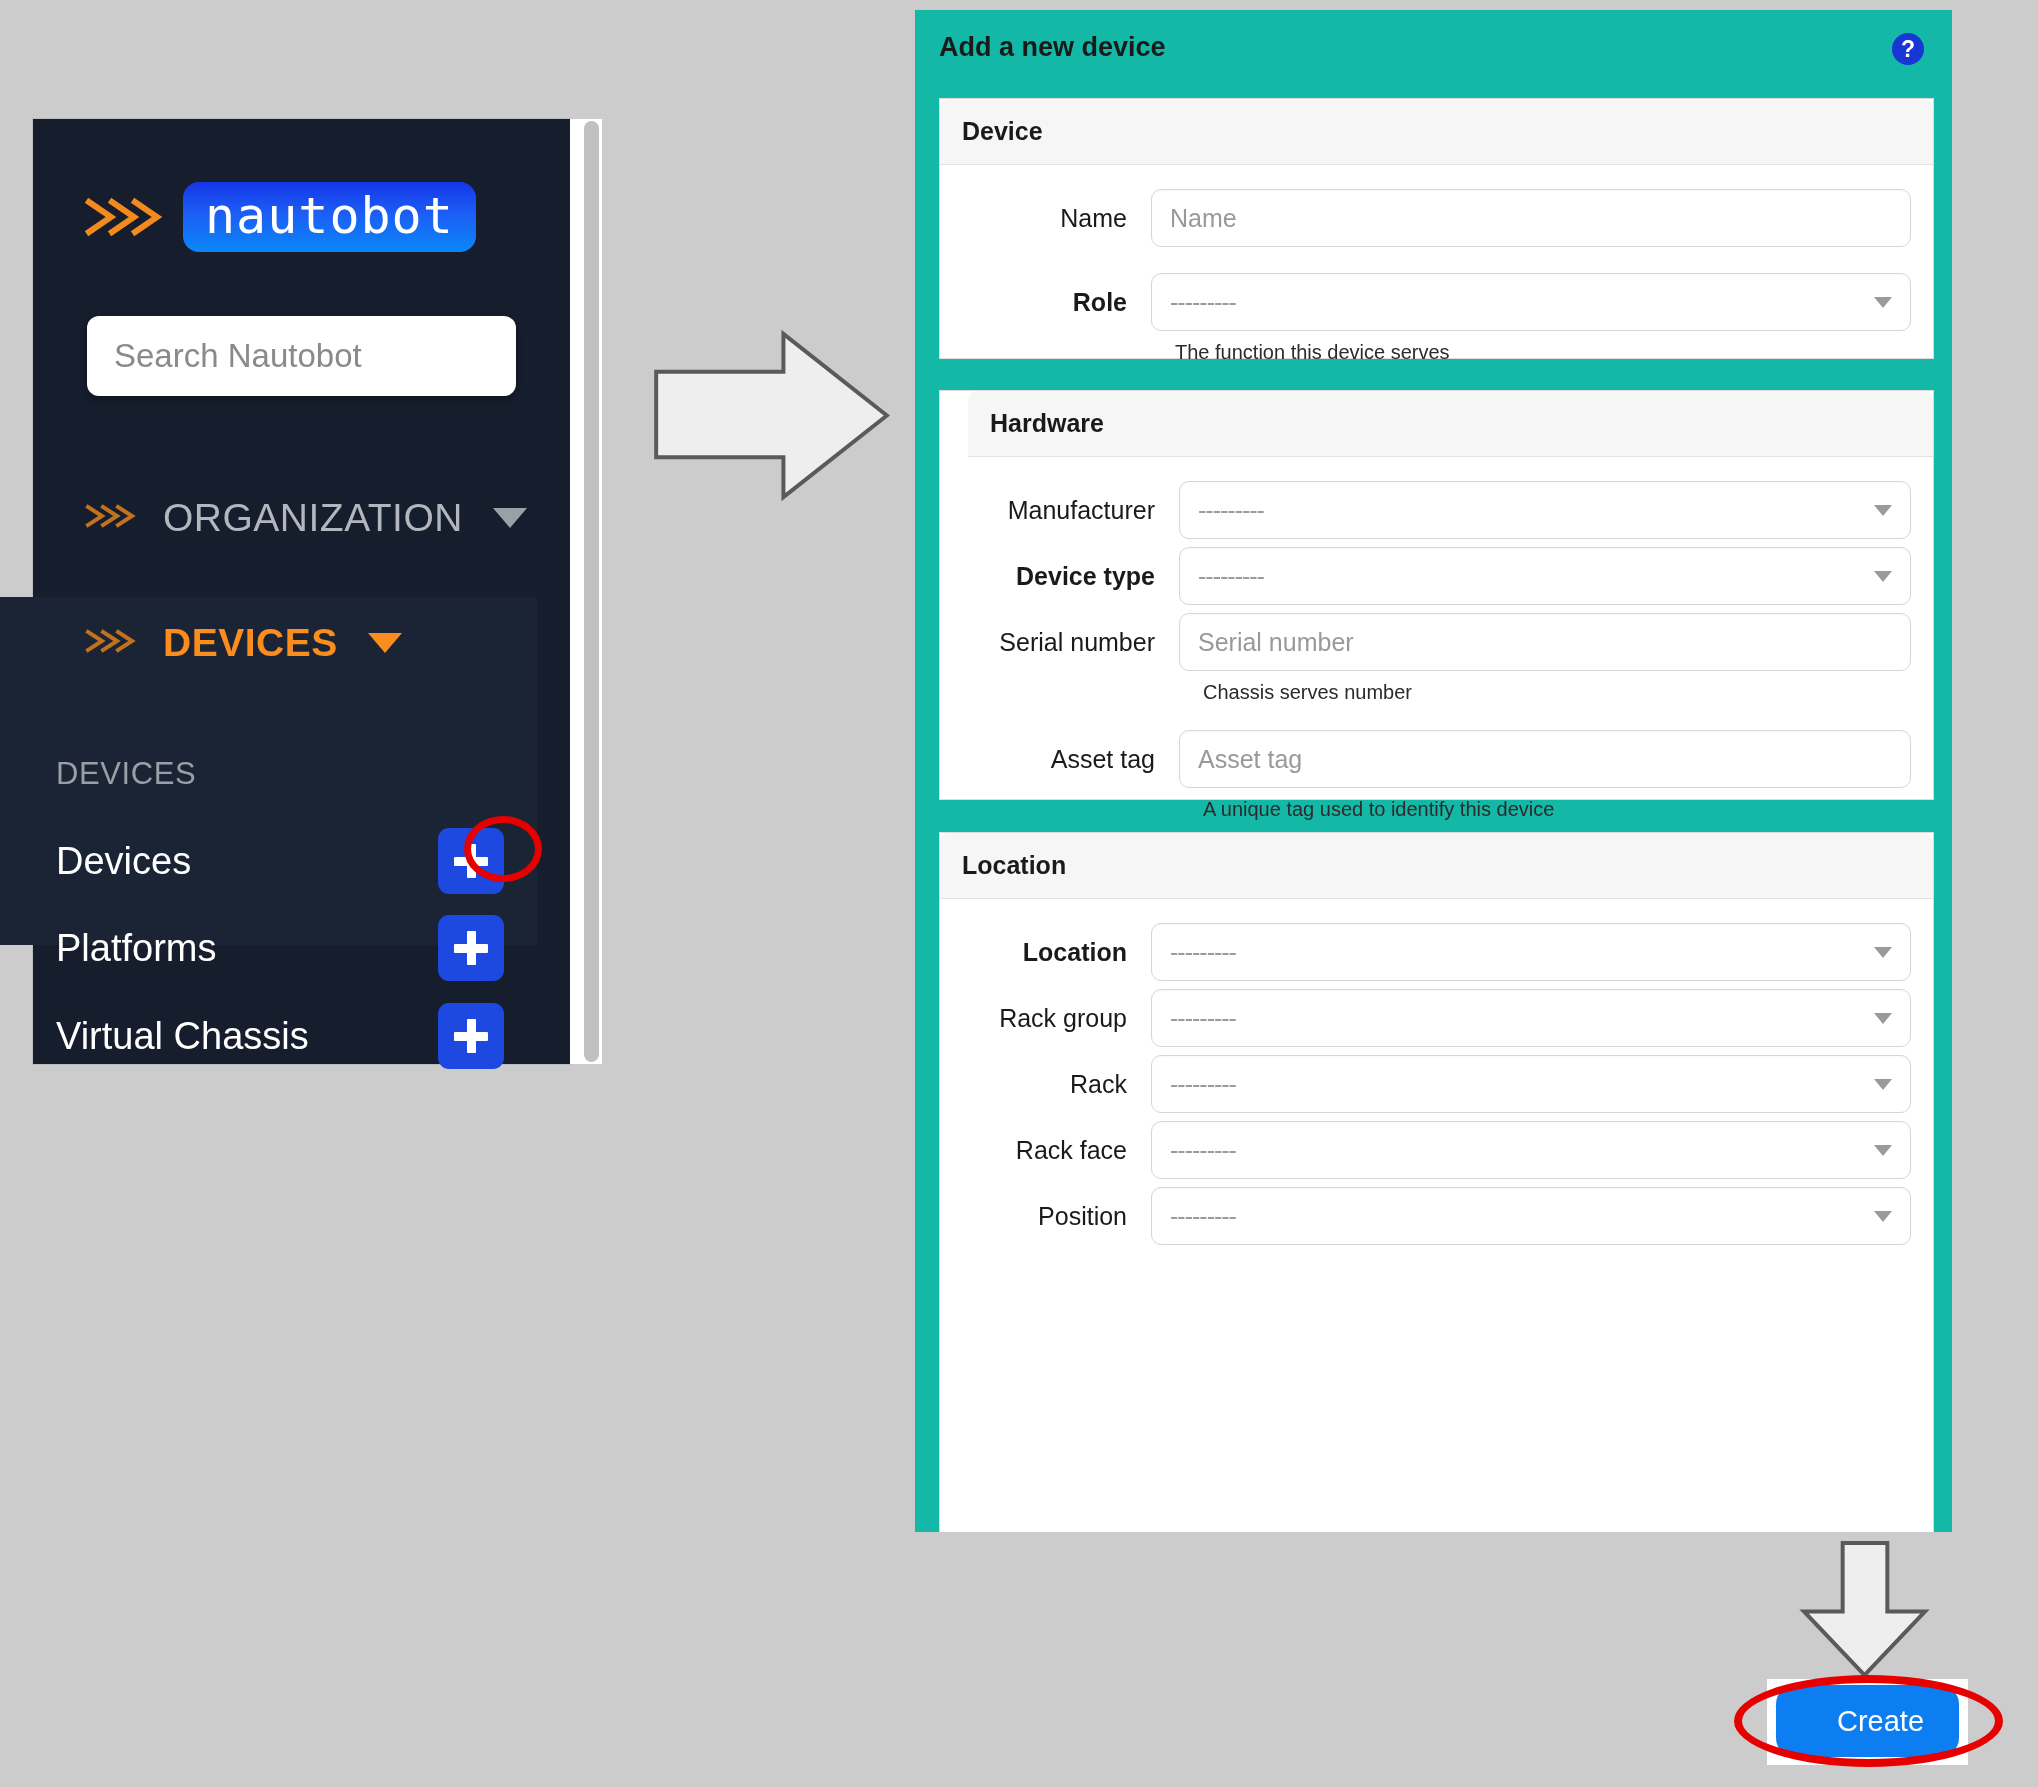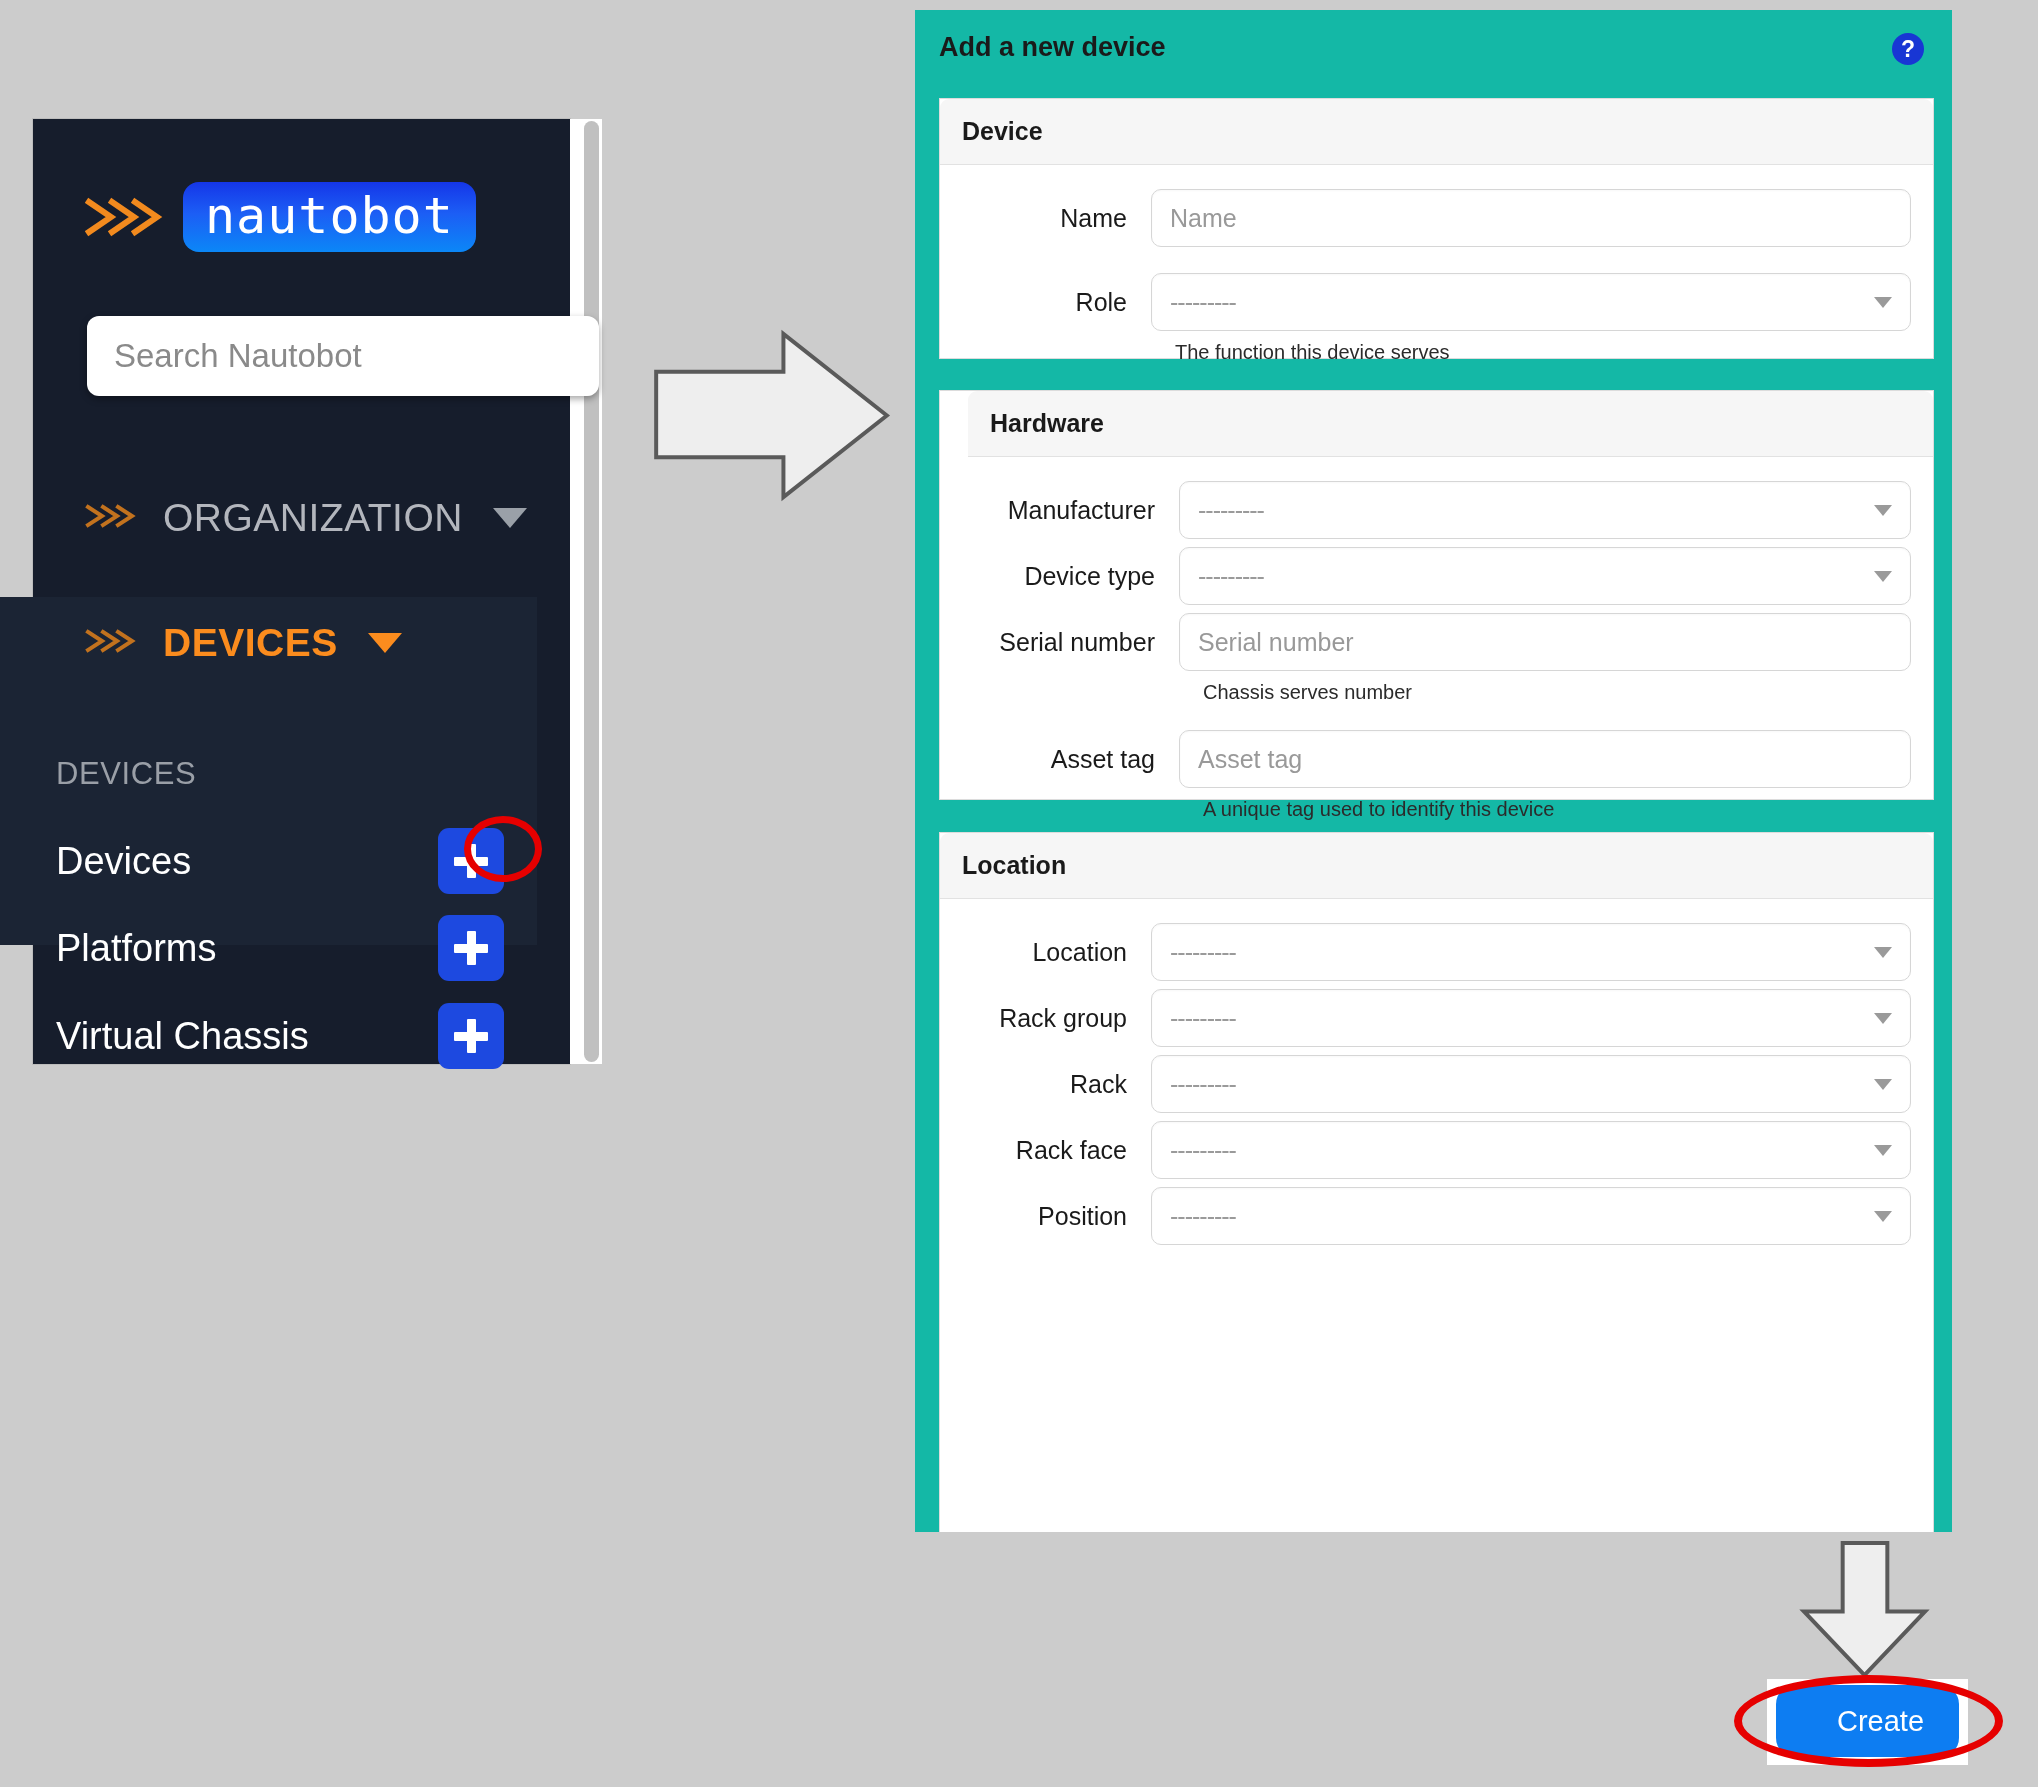--- a/index.html
+++ b/index.html
@@ -75,21 +75,21 @@
     font-size: 50px;
     letter-spacing: 1px;
     line-height: 1.06;
   }
 
   
   #search-wrap {
     position: absolute;
     left: 87px;
     top: 316px;
-    width: 512px;
+    width: 429px;
     height: 80px;
     border-radius: 12px;
     overflow: hidden;
     display: flex;
     box-shadow: 0 3px 7px rgba(0,0,0,0.35);
   }
   #search-input {
     flex: 1;
     border: none;
     outline: none;
@@ -271,21 +271,21 @@
   }
   .form-label {
     width: 189px;
     text-align: right;
     padding-right: 24px;
     font-size: 25px;
     color: #1a1a1a;
     box-sizing: border-box;
     flex-shrink: 0;
   }
-  .form-label.required { font-weight: normal; }
+  .form-label.required { font-weight: bold; }
   .form-control {
     flex: 1;
     height: 58px;
     border: 1px solid #d6d6d6;
     border-radius: 10px;
     background: #fff;
     box-sizing: border-box;
     display: flex;
     align-items: center;
     padding: 0 18px;

